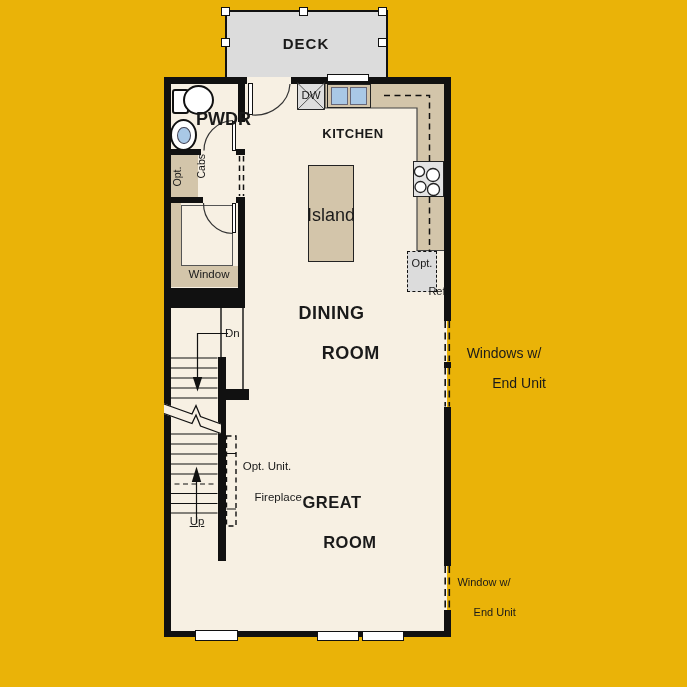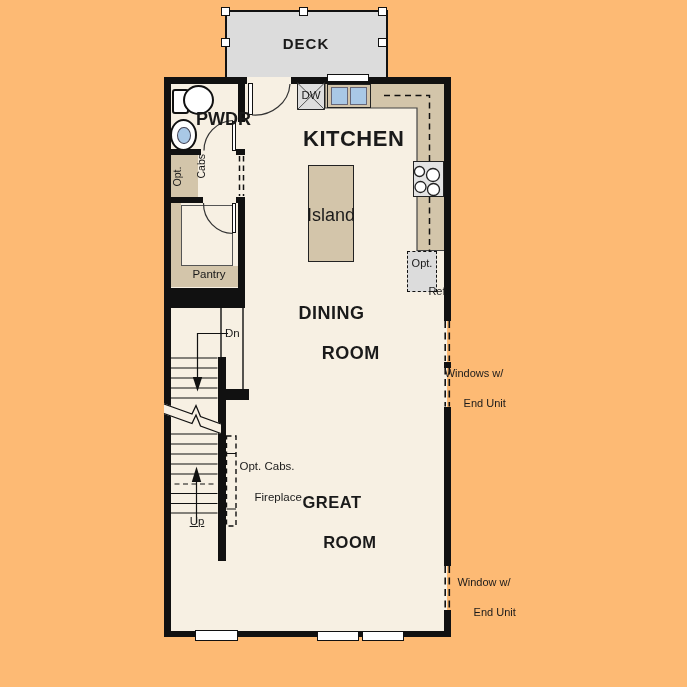--- a/index.html
+++ b/index.html
@@ -1,16 +1,16 @@
 <!DOCTYPE html>
 <html><head>
 <meta charset="utf-8">
 <style>
   html,body{margin:0;padding:0;background:#ffffff;}
-  #plan{position:relative;width:687px;height:687px;background:#fdba74;
+  #plan{position:relative;width:687px;height:687px;background:#eab308;
         font-family:"Liberation Sans", sans-serif;color:#1a1a1a;overflow:hidden;}
   .abs{position:absolute;}
   .wall{position:absolute;background:#111;}
   .floor{position:absolute;background:#f7f0e3;}
   .tan{position:absolute;background:#d3c5aa;}
   .lbl{position:absolute;white-space:pre;color:#1a1a1a;}
   .ctr{text-align:center;}
   .bold{font-weight:bold;}
   svg{position:absolute;left:0;top:0;}
 </style>
@@ -137,34 +137,34 @@
     </g>
 
     <g>
       <rect x="226.5" y="436" width="9.5" height="90" fill="none" stroke="#111" stroke-width="1.4" stroke-dasharray="5,3.5"></rect>
       <path d="M226.5,453.5 h9.5 M226.5,509 h9.5" stroke="#111" stroke-width="1.1" fill="none"></path>
     </g>
   </svg>
 
   <div class="lbl ctr bold" style="left:276px;top:34.5px;width:60px;font-size:15px;letter-spacing:1px;">DECK</div>
   <div class="lbl bold" style="left:196px;top:108.5px;width:46px;font-size:18px;">PWDR</div>
-  <div class="lbl ctr bold" style="left:303px;top:126px;width:100px;font-size:22px;letter-spacing:0.5px;">KITCHEN</div>
+  <div class="lbl ctr bold" style="left:303px;top:126px;width:100px;font-size:13px;letter-spacing:0.5px;">KITCHEN</div>
   <div class="lbl ctr" style="left:306px;top:205px;width:50px;font-size:18px;">Island</div>
   <div class="lbl ctr bold" style="left:281px;top:303px;width:101px;font-size:18px;line-height:20px;letter-spacing:0.5px;"><span>DINING</span><br>
        <span>ROOM</span></div>
   <div class="lbl ctr bold" style="left:282px;top:492px;width:100px;font-size:16.5px;line-height:20px;letter-spacing:0.5px;"><span>GREAT</span><br>
        <span>ROOM</span></div>
-  <div class="lbl ctr" style="left:178px;top:267.5px;width:62px;font-size:11.5px;">Pantry</div>
+  <div class="lbl ctr" style="left:178px;top:267.5px;width:62px;font-size:11.5px;">Window</div>
   <div class="lbl ctr" style="left:161px;top:162.5px;width:46px;height:27px;font-size:10.5px;line-height:12px;transform:rotate(-90deg);"><span>Opt.</span><br>
        <span>Cabs</span></div>
   <div class="lbl ctr" style="left:297px;top:89px;width:28px;font-size:11.5px;">DW</div>
   <div class="lbl ctr" style="left:407px;top:256px;width:30px;font-size:11px;line-height:14px;"><span>Opt.</span><br>
        <span>Ref</span></div>
   <div class="lbl" style="left:225px;top:326.5px;width:22px;font-size:11.5px;">Dn</div>
   <div class="lbl ctr" style="left:185px;top:514.5px;width:24px;font-size:11.5px;text-decoration:underline;">Up</div>
-  <div class="lbl ctr" style="left:226px;top:458.5px;width:82px;font-size:11.5px;line-height:15.5px;"><span>Opt. Cabs.</span><br>
+  <div class="lbl ctr" style="left:226px;top:458.5px;width:82px;font-size:11.5px;line-height:15.5px;"><span>Opt. Unit.</span><br>
        <span>Fireplace</span></div>
-  <div class="lbl ctr" style="left:435px;top:345.5px;width:78px;font-size:11px;line-height:15px;margin-top:20px;"><span>Windows w/</span><br>
+  <div class="lbl ctr" style="left:465px;top:345.5px;width:78px;font-size:14px;line-height:15px;"><span>Windows w/</span><br>
        <span>End Unit</span></div>
   <div class="lbl ctr" style="left:446px;top:574.5px;width:76px;font-size:11px;line-height:15px;"><span>Window w/</span><br>
        <span>End Unit</span></div>
 
 </div>
 
 </body></html>

